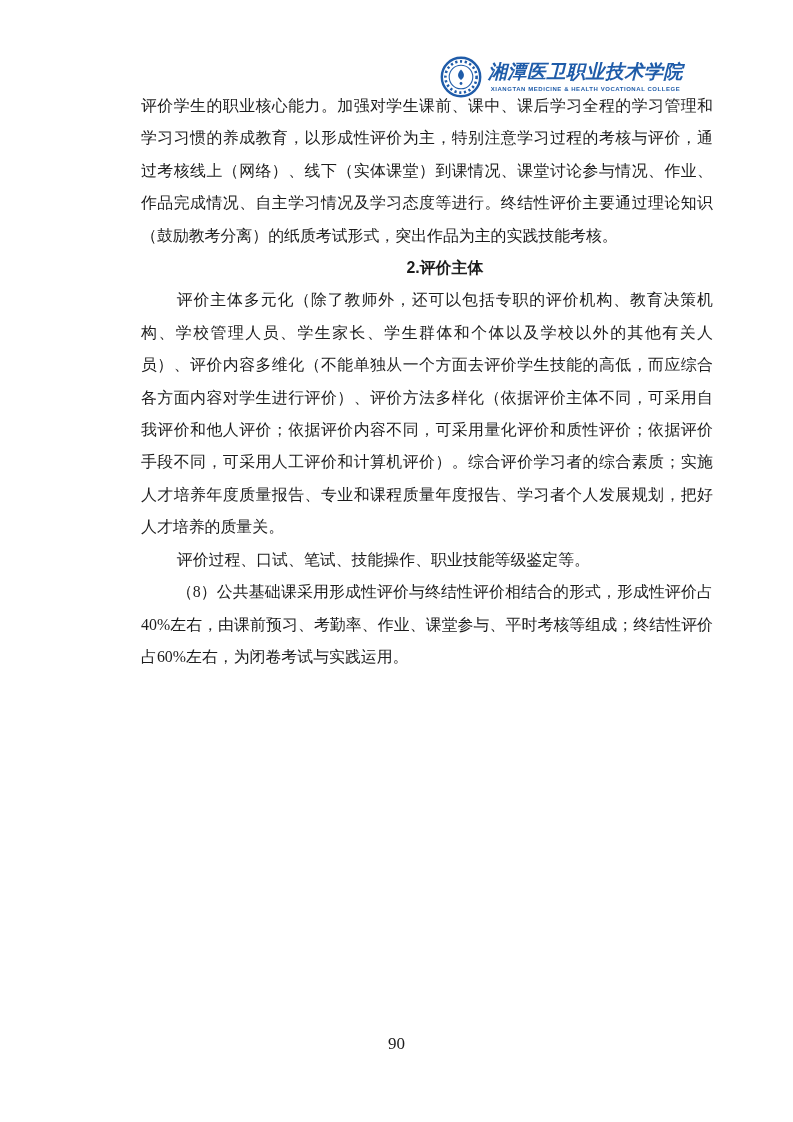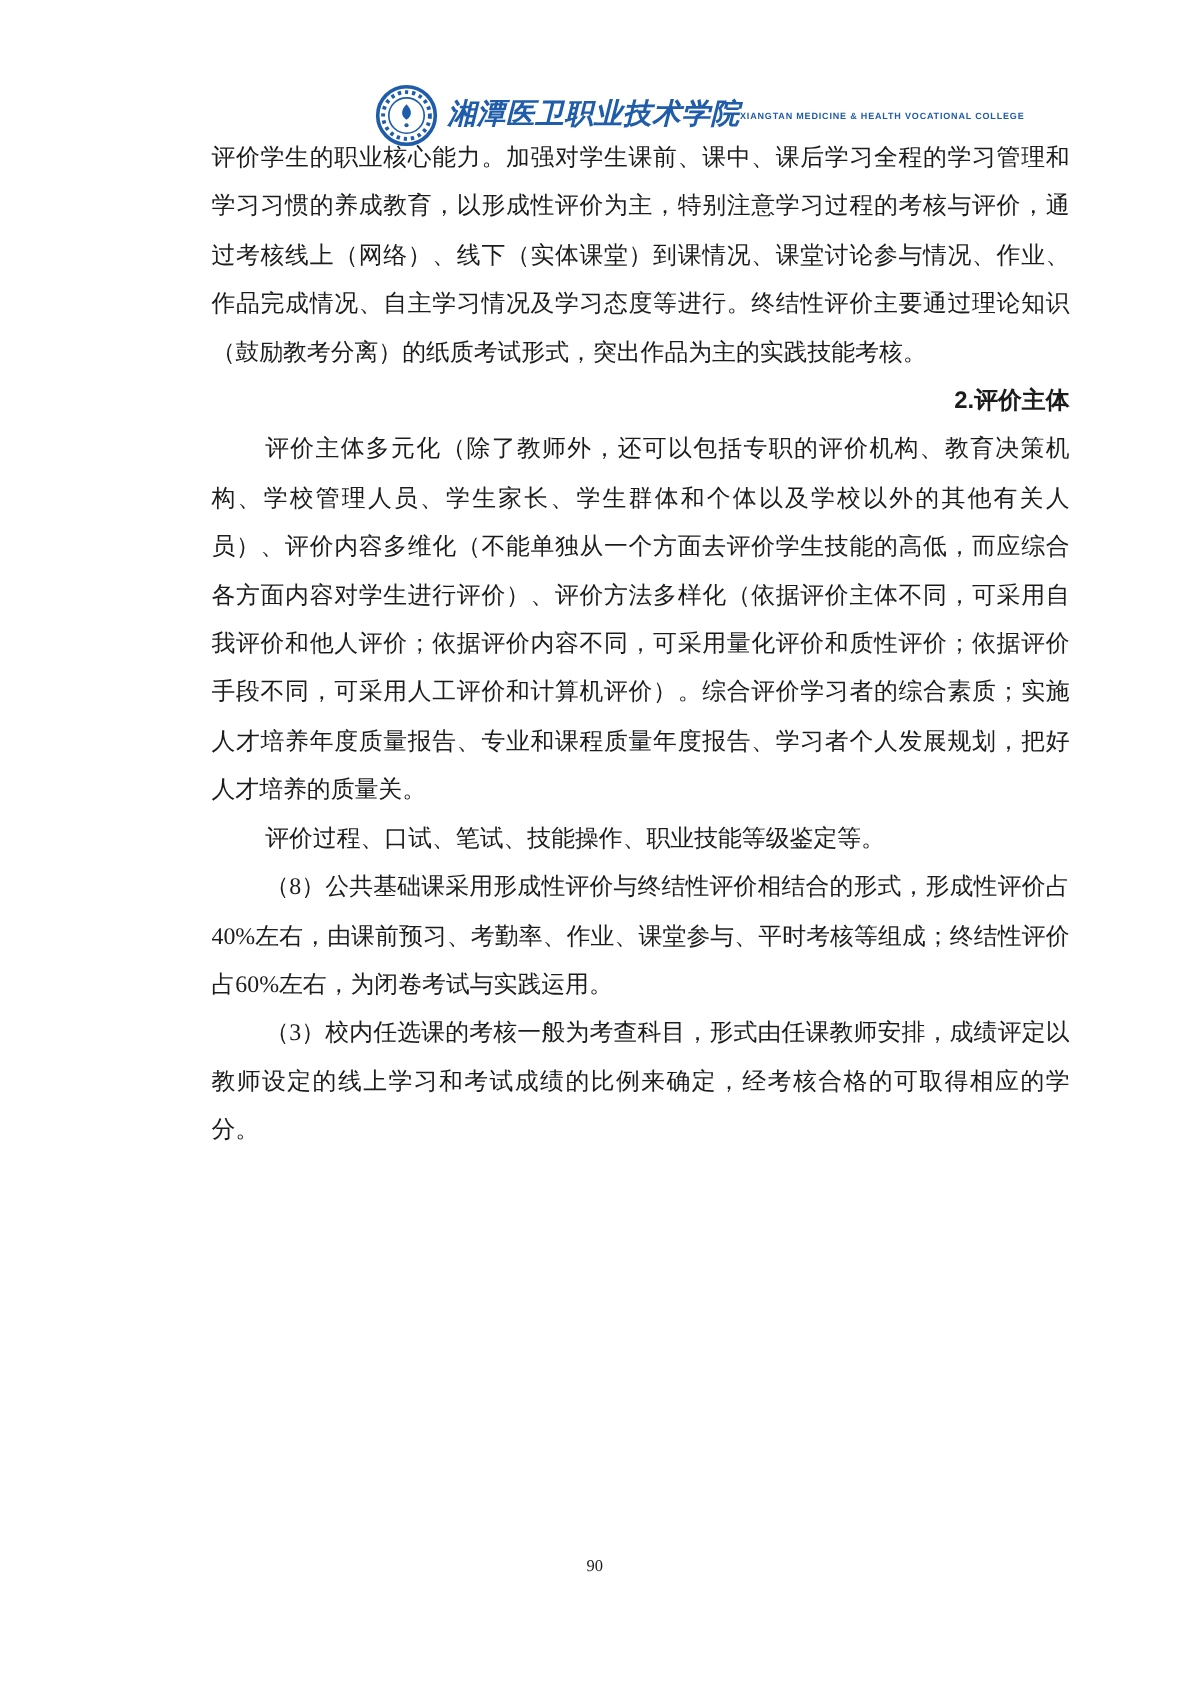--- a/index.html
+++ b/index.html
@@ -25,21 +25,21 @@
     display: flex;
     align-items: center;
     gap: 6px;
   }
   .logo .seal {
     flex: 0 0 auto;
     display: block;
   }
   .logo-text {
     display: flex;
-    flex-direction: row;
+    flex-direction: column;
     align-items: center;
   }
   .logo-text .zh {
     font-family: "Liberation Serif", "DejaVu Serif", serif;
     font-weight: bold;
     font-style: italic;
     font-size: 19px;
     line-height: 22px;
     letter-spacing: 0.5px;
     color: #1f5ca9;
@@ -76,31 +76,31 @@
   }
   .para.no-indent {
     text-indent: 0;
   }
   .heading {
     font-family: "Liberation Sans", "DejaVu Sans", sans-serif;
     font-weight: bold;
     font-size: 15.9px;
     line-height: 32.4px;
     text-indent: 2.25em;
-    text-align: right;
+    text-align: center;
   }
 
   
   .footer {
     position: absolute;
     left: 0;
     top: 1036px;
     width: 100%;
     text-align: center;
-    font-size: 11px;
+    font-size: 17px;
     line-height: 16px;
     color: #1c1c1c;
   }
 </style>
 </head>
 <body>
 
 <div class="page">
 
   <header class="logo">
@@ -116,20 +116,19 @@
       <div class="en">XIANGTAN MEDICINE &amp; HEALTH VOCATIONAL COLLEGE</div>
     </div>
   </header>
 
   <main class="content">
     <p class="para no-indent">评价学生的职业核心能力。加强对学生课前、课中、课后学习全程的学习管理和学习习惯的养成教育，以形成性评价为主，特别注意学习过程的考核与评价，通过考核线上（网络）、线下（实体课堂）到课情况、课堂讨论参与情况、作业、作品完成情况、自主学习情况及学习态度等进行。终结性评价主要通过理论知识（鼓励教考分离）的纸质考试形式，突出作品为主的实践技能考核。</p>
     <h3 class="heading">2.评价主体</h3>
     <p class="para">评价主体多元化（除了教师外，还可以包括专职的评价机构、教育决策机构、学校管理人员、学生家长、学生群体和个体以及学校以外的其他有关人员）、评价内容多维化（不能单独从一个方面去评价学生技能的高低，而应综合各方面内容对学生进行评价）、评价方法多样化（依据评价主体不同，可采用自我评价和他人评价；依据评价内容不同，可采用量化评价和质性评价；依据评价手段不同，可采用人工评价和计算机评价）。综合评价学习者的综合素质；实施人才培养年度质量报告、专业和课程质量年度报告、学习者个人发展规划，把好人才培养的质量关。</p>
     <p class="para">评价过程、口试、笔试、技能操作、职业技能等级鉴定等。</p>
     <p class="para">（8）公共基础课采用形成性评价与终结性评价相结合的形式，形成性评价占40%左右，由课前预习、考勤率、作业、课堂参与、平时考核等组成；终结性评价占60%左右，为闭卷考试与实践运用。</p>
-    <p class="para">（3）校内任选课的考核一般为考查科目，形式由任课教师安排，成绩评定以教师设定的线上学习和考试成绩的比例来确定，经考核合格的可取得相应的学分。</p>
   </main>
 
   <footer class="footer">
     <span>90</span>
   </footer>
 
 </div>
 
 </body></html>

